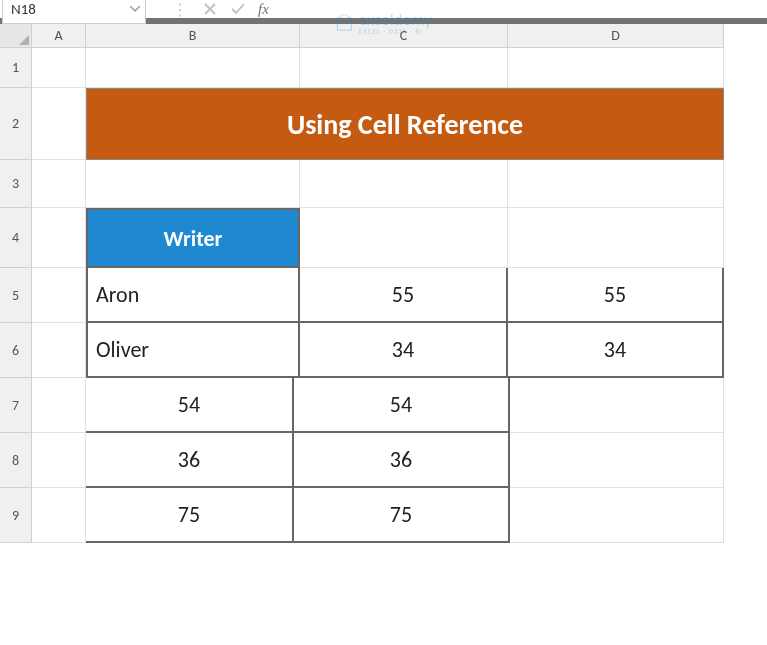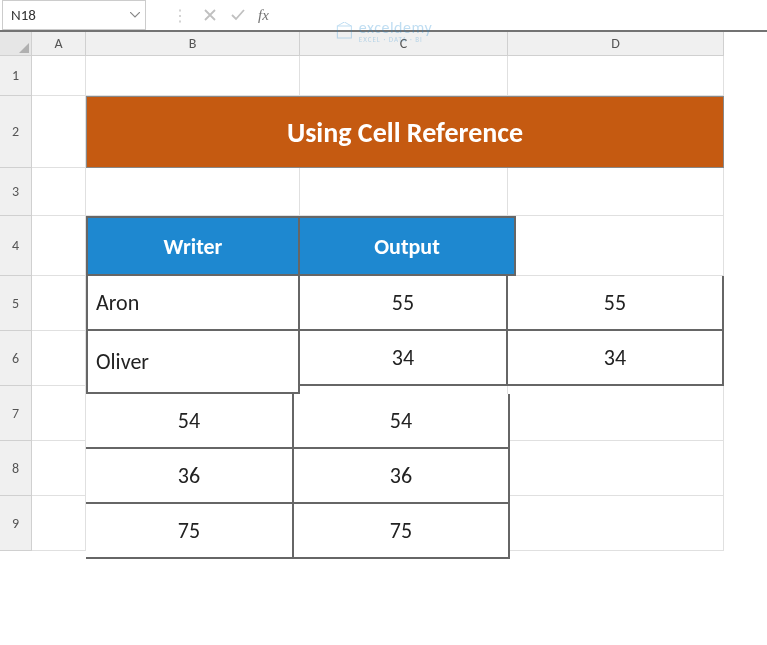--- a/index.html
+++ b/index.html
@@ -11,22 +11,22 @@
       font-family: 'Segoe UI', Calibri, sans-serif;
       background: #ffffff;
       width: 767px;
       height: 645px;
       overflow: hidden;
       position: relative;
     }
     .name-box-row {
       display: flex;
       align-items: center;
-      height: 32px;
-      border-bottom: 2px solid #737373;
+      height: 24px;
+      border-bottom: 6px solid #737373;
       background: #fff;
     }
     .name-box {
       width: 144px;
       height: 30px;
       display: flex;
       align-items: center;
       border: 1px solid #ccc;
       background: #fff;
       margin-left: 2px;
@@ -320,30 +320,29 @@
       </div>
     </div>
 
   <div class="title-cell" style="left:86px; top:64px; width:638px; height:72px;">
     <span>Using Cell Reference</span>
   </div>
 
   <div class="table-wrap" style="left:86px; top:184px;">
     <div class="table-header">
       <div class="th" style="width:214px; height:60px;">Writer</div>
-      <div class="th" style="width:216px; height:60px; border-left:none;">Output</div>
     </div>
     <div id="table-rows">
         <div class="table-row">
           <div class="td" style="width: 214px; height: 55px; border-top: none;">Aron</div>
           <div class="td center" style="width: 208px; height: 55px; border-top: none; border-left: none;">55</div>
           <div class="td center" style="width: 216px; height: 55px; border-top: none; border-left: none;">55</div>
         </div>
         <div class="table-row">
-          <div class="td" style="width: 214px; height: 63px; border-top: none;">Oliver</div>
+          <div class="td" style="width: 214px; height: 55px; border-top: none;">Oliver</div>
           <div class="td center" style="width: 208px; height: 55px; border-top: none; border-left: none;">34</div>
           <div class="td center" style="width: 216px; height: 55px; border-top: none; border-left: none;">34</div>
         </div>
         <div class="table-row">
           <div class="td center" style="width: 208px; height: 55px; border-top: none; border-left: none;">54</div>
           <div class="td center" style="width: 216px; height: 55px; border-top: none; border-left: none;">54</div>
         </div>
         <div class="table-row">
           <div class="td center" style="width: 208px; height: 55px; border-top: none; border-left: none;">36</div>
           <div class="td center" style="width: 216px; height: 55px; border-top: none; border-left: none;">36</div>

